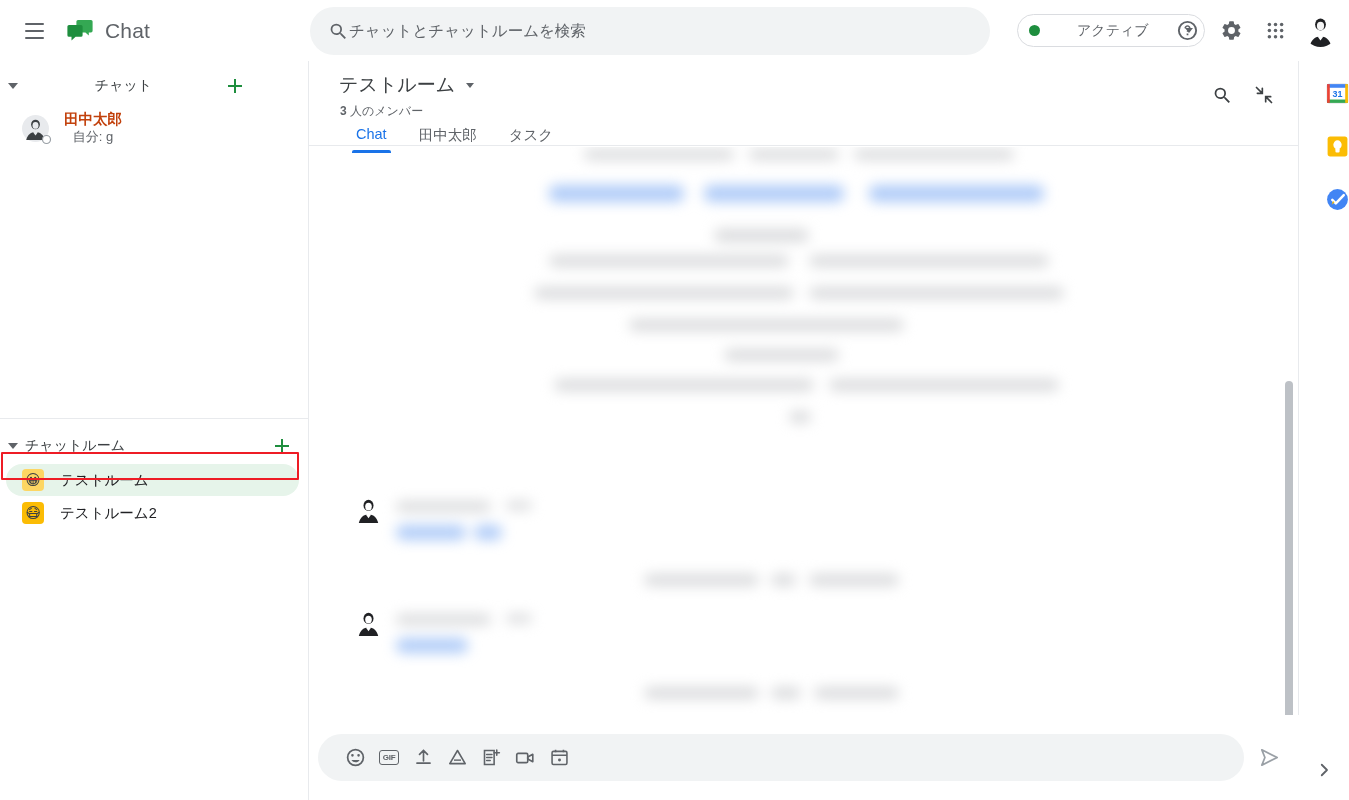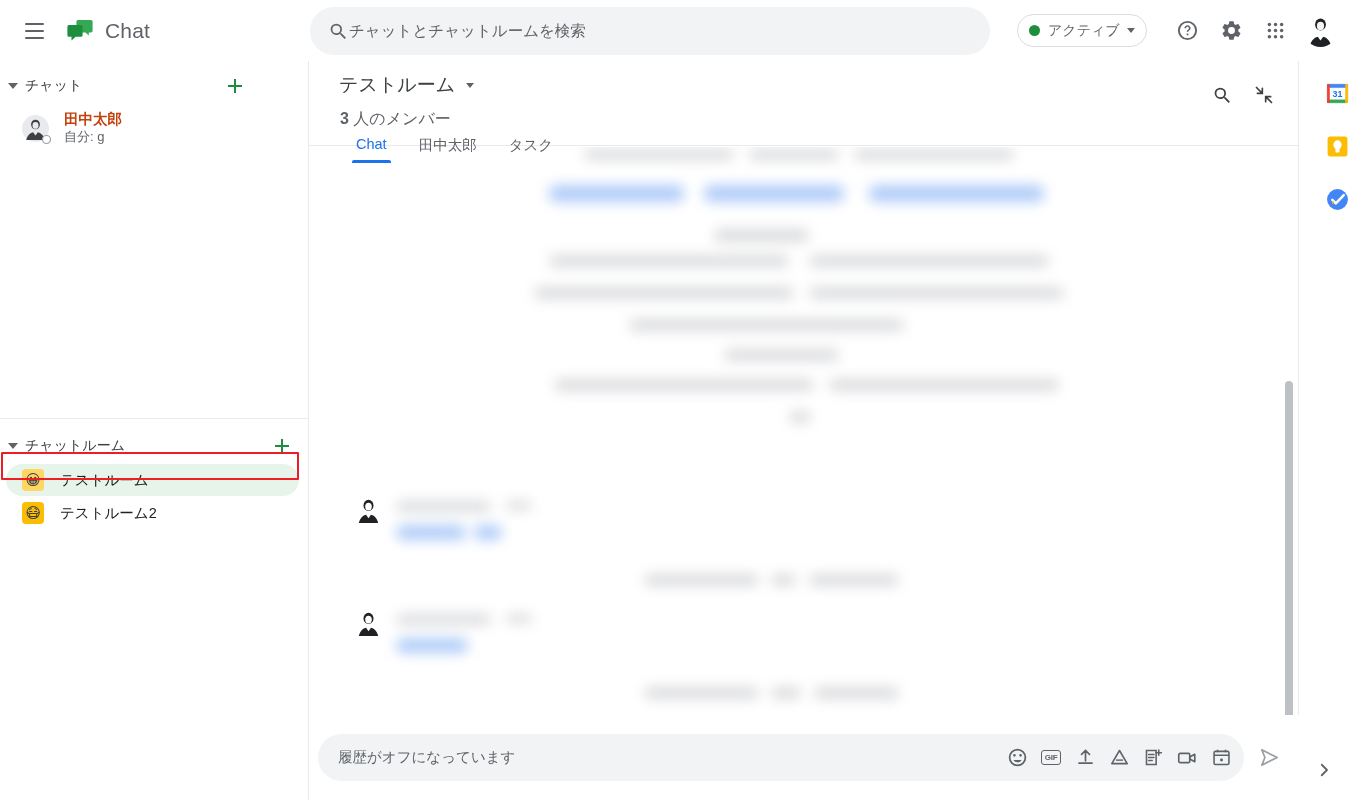--- a/index.html
+++ b/index.html
@@ -41,21 +41,21 @@
   }
   .search-ph {
     font-size: 15.5px; color: #5f6368; margin-left: 0;
     font-family: "Liberation Sans", sans-serif;
   }
 
   .status-pill {
     position: absolute; left: 1017px; top: 14px; height: 33px;
     border: 1px solid #dadce0; border-radius: 17px;
     display: flex; align-items: center; padding: 0 11px 0 11px;
-    cursor: pointer; background: #fff;
+    cursor: pointer; background: #fff; gap: 29px;
   }
   .status-dot { width: 11px; height: 11px; border-radius: 50%; background: #1e8e3e; }
   .status-label { font-size: 14px; color: #5f6368; margin: 0 7px 0 8px; }
   .caret-down {
     width: 0; height: 0; border-left: 4.5px solid transparent;
     border-right: 4.5px solid transparent; border-top: 5.5px solid #5f6368;
   }
 
   .top-icons { position: absolute; right: 12px; top: 9px; display: flex; align-items: center; gap: 2px; }
   .ticon {
@@ -104,21 +104,21 @@
     padding-left: 22px; cursor: pointer; border-radius: 0 25px 25px 0;
   }
   .dm-avatar {
     width: 27px; height: 27px; border-radius: 50%; flex: none;
     position: relative; overflow: visible;
   }
   .dm-meta { margin-left: 15px; line-height: 1.28; }
   .dm-name { font-size: 14.5px; color: #c2410c; font-weight: bold; }
   .dm-sub { font-size: 13px; color: #5f6368; }
 
-  .sec-chat { position: absolute; top: 8px; left: 0; width: 262px; }
+  .sec-chat { position: absolute; top: 8px; left: 0; width: 262px; text-align: center; }
   .sec-rooms { position: absolute; top: 357px; left: 0; width: 309px; border-top: 1px solid #e8eaed; padding-top: 10px; }
   .sec-meet { position: absolute; bottom: 0; left: 0; width: 309px; border-top: 1px solid #e8eaed; height: 45px; display: flex; align-items: center; }
 
   .room-item {
     display: flex; align-items: center; height: 32px;
     margin: 1px 10px 1px 6px; padding-left: 16px; border-radius: 16px;
     cursor: pointer; position: relative;
   }
   .room-item.selected { background: #e6f4ea; }
   .room-emoji {
@@ -140,21 +140,21 @@
     background: #fff; border-right: 1px solid #e8eaed;
   }
   .room-head { position: relative; height: 85px; border-bottom: 1px solid #e8eaed; }
   .room-title-row { display: flex; align-items: center; padding: 11px 0 0 30px; cursor: pointer; }
   .room-title { font-size: 19px; color: #3c4043; }
   .room-title-caret {
     width: 0; height: 0; margin-left: 11px;
     border-left: 4.5px solid transparent; border-right: 4.5px solid transparent;
     border-top: 5.5px solid #5f6368;
   }
-  .room-sub { font-size: 16px; color: #5f6368; padding-left: 31px; margin-top: 11px; }
+  .room-sub { font-size: 12px; color: #5f6368; padding-left: 31px; margin-top: 5px; }
   .room-sub b { font-weight: bold; }
   .tabs { display: flex; padding-left: 31px; margin-top: 6px; }
   .tab {
     font-size: 14.5px; color: #5f6368; padding: 0 16px 8px 16px;
     cursor: pointer; position: relative;
   }
   .tab.active { color: #1a73e8; }
   .tab.active::after {
     content: ''; position: absolute; left: 12px; right: 12px; bottom: 0;
     height: 3px; background: #1a73e8; border-radius: 2px 2px 0 0;
@@ -439,21 +439,20 @@
         <span class="bl" style="left:335px;top:2px;width:115px;height:12px;"></span>
         <span class="bl" style="left:462px;top:2px;width:30px;height:12px;"></span>
         <span class="bl" style="left:505px;top:2px;width:85px;height:12px;"></span>
       </div>
 
       <div class="scrollbar"></div>
     </div>
 
     <div class="compose">
       <div class="compose-inner">
-        <span class="compose-ph">履歴がオフになっています</span>
 
         <span class="cicon">
           <svg width="21" height="21" viewBox="0 0 24 24">
             <path fill="#5f6368" d="M12 2a10 10 0 1 0 0 20 10 10 0 0 0 0-20zm0 18a8 8 0 1 1 0-16 8 8 0 0 1 0 16zm3.5-9a1.5 1.5 0 1 0 0-3 1.5 1.5 0 0 0 0 3zm-7 0a1.5 1.5 0 1 0 0-3 1.5 1.5 0 0 0 0 3zm3.5 6.5c2.03 0 3.8-1.11 4.74-2.75H7.26A5.47 5.47 0 0 0 12 17.5z"></path>
           </svg>
         </span>
 
         <span class="cicon">
           <span class="gif-box">GIF</span>
         </span>

